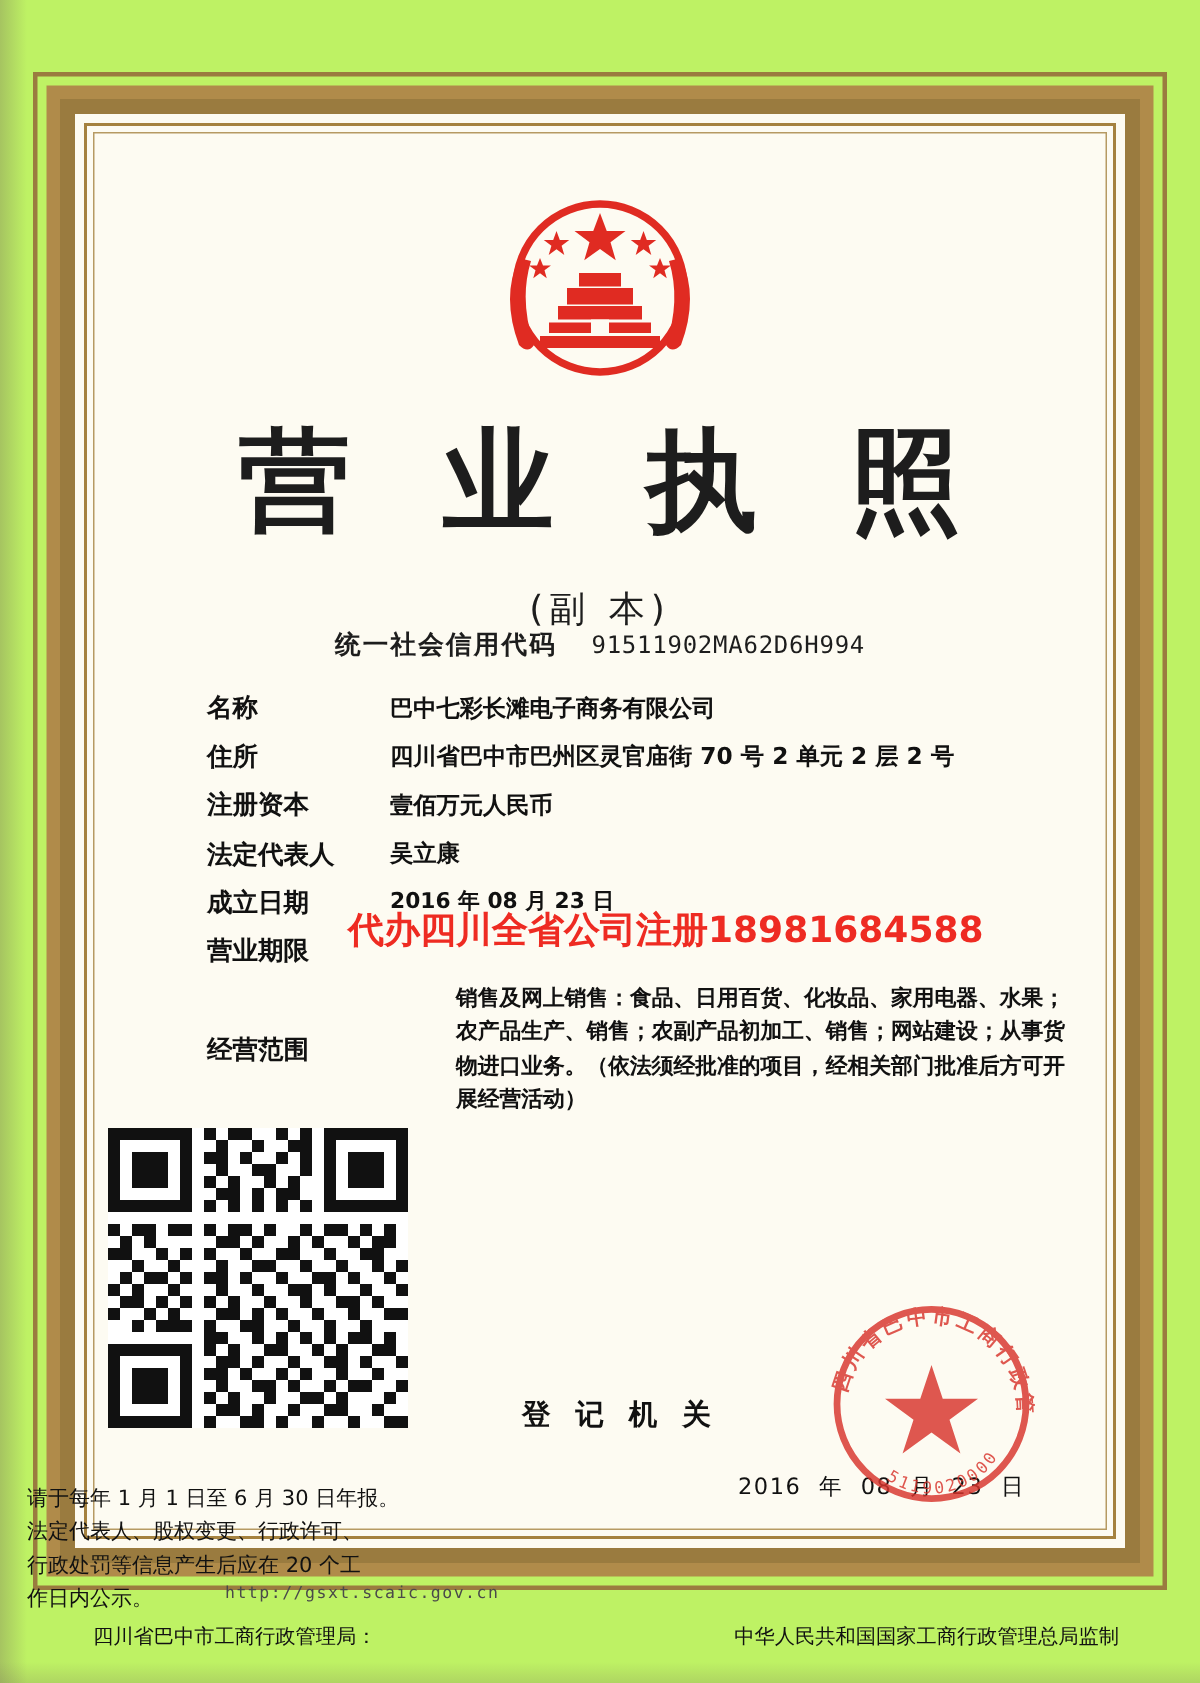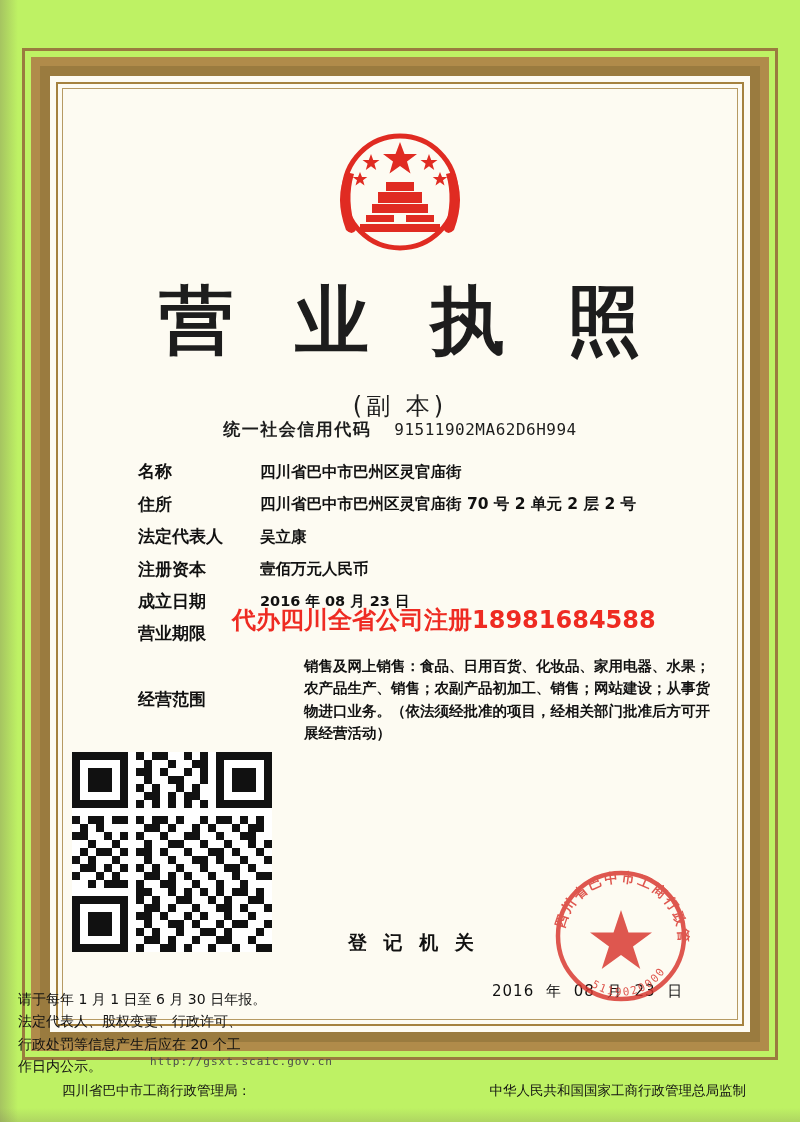--- a/index.html
+++ b/index.html
@@ -270,43 +270,43 @@
   <div class="credit-code">
     <span>统一社会信用代码</span><span class="ccnum">91511902MA62D6H994</span>
   </div>
 
   <div class="fields">
 
     <div class="field-row">
       <div class="field-label">
           <span>名称</span>
         </div>
-      <div class="field-value">四川省巴中市巴州区灵官庙街</div>
+      <div class="field-value">巴中七彩长滩电子商务有限公司</div>
     </div>
 
 
     <div class="field-row">
       <div class="field-label">
           <span>住所</span>
         </div>
       <div class="field-value">四川省巴中市巴州区灵官庙街 70 号 2 单元 2 层 2 号</div>
     </div>
 
     <div class="field-row">
       <div class="field-label">
+          <span>注册资本</span>
+        </div>
+      <div class="field-value">壹佰万元人民币</div>
+    </div>
+
+    <div class="field-row">
+      <div class="field-label">
           <span>法定代表人</span>
         </div>
       <div class="field-value">吴立康</div>
-    </div>
-
-    <div class="field-row">
-      <div class="field-label">
-          <span>注册资本</span>
-        </div>
-      <div class="field-value">壹佰万元人民币</div>
     </div>
 
     <div class="field-row">
       <div class="field-label">
           <span>成立日期</span>
         </div>
       <div class="field-value small">2016 年 08 月 23 日</div>
     </div>
 
     <div class="field-row">

